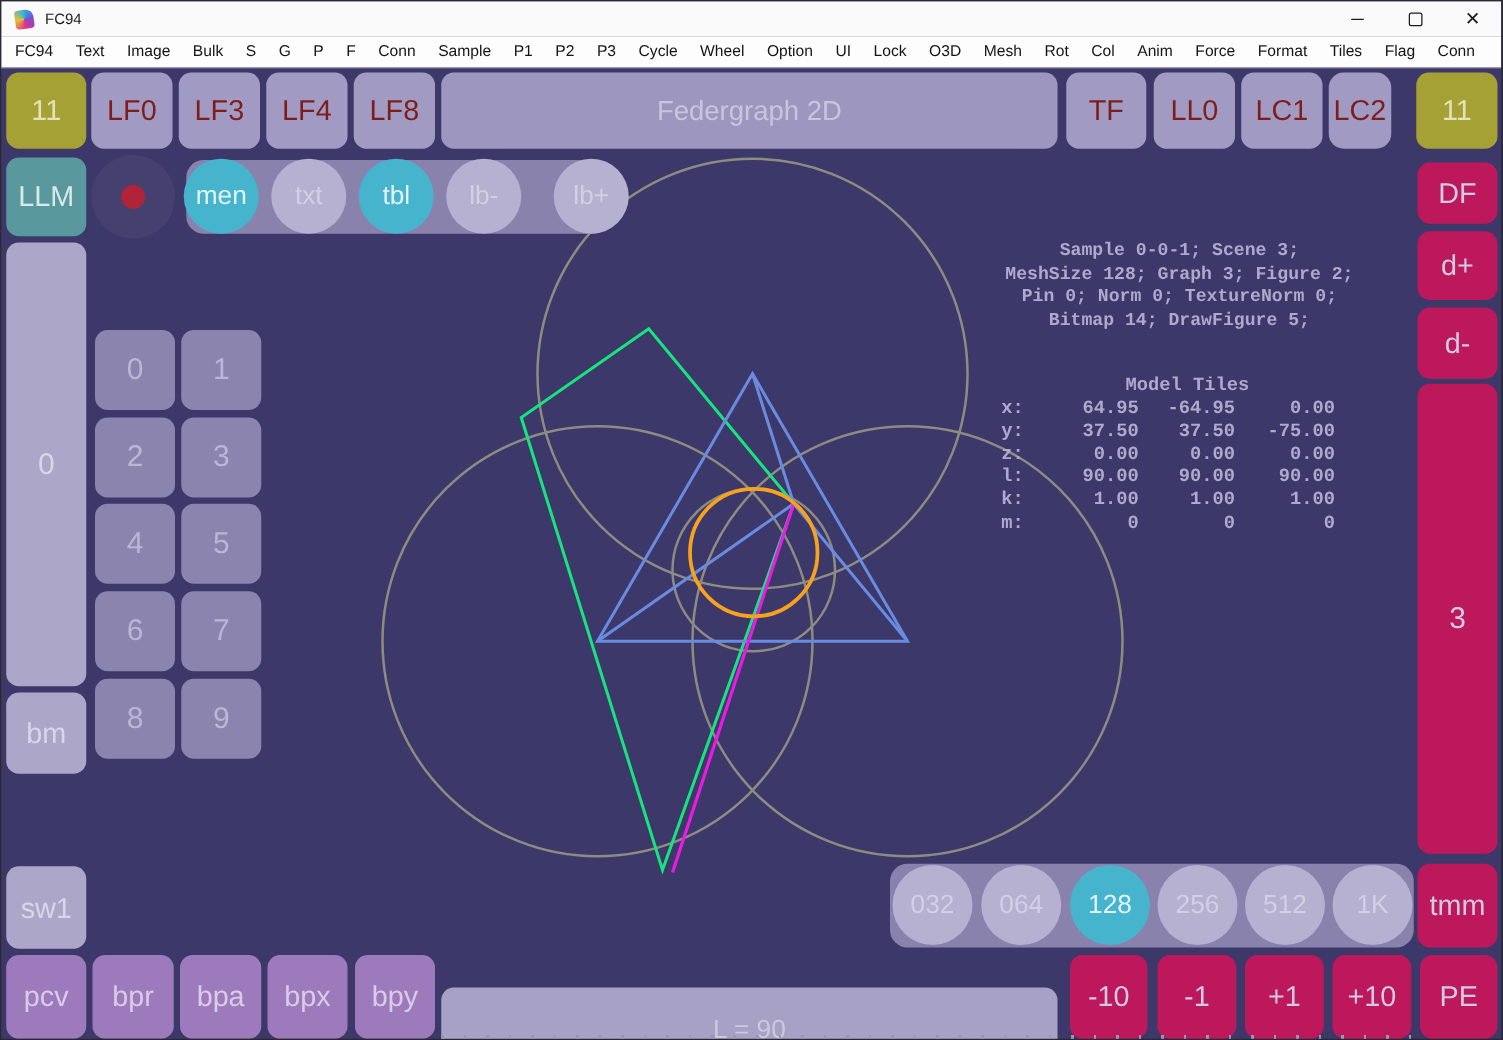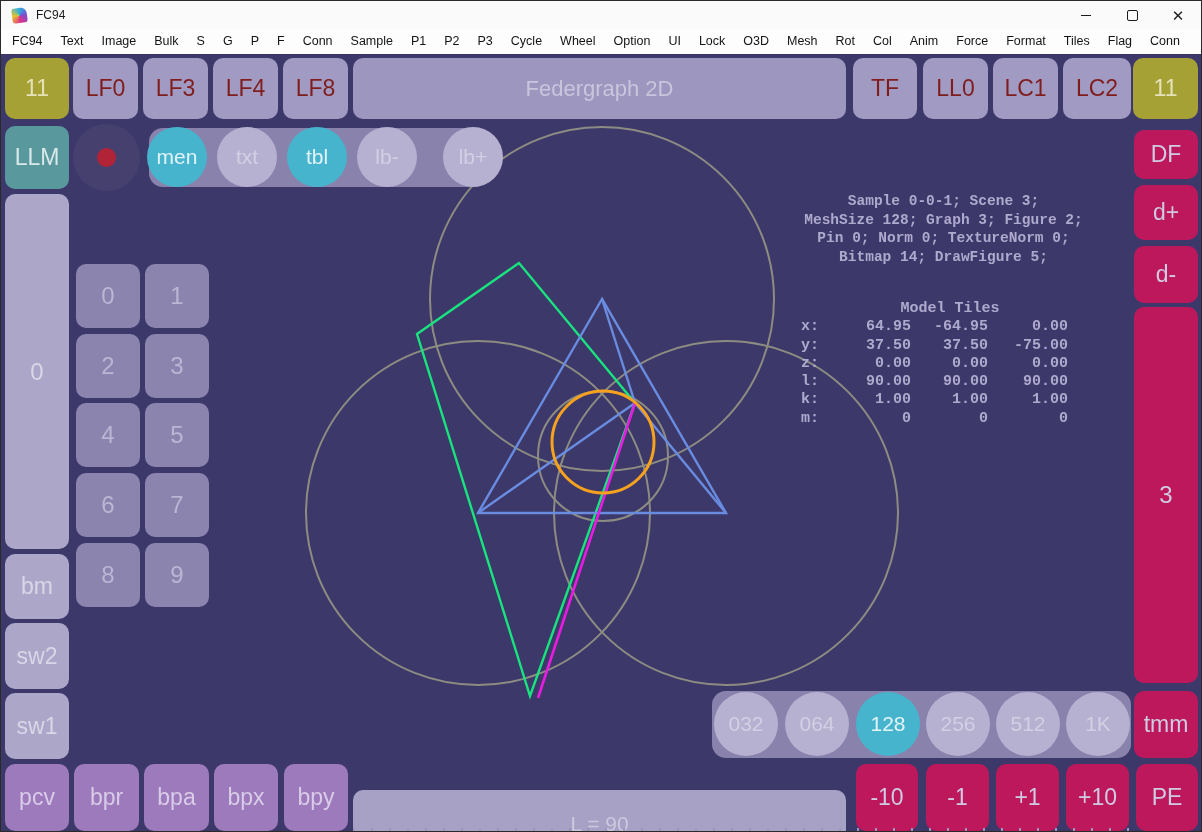--- a/index.html
+++ b/index.html
@@ -167,38 +167,37 @@
 
   <div class="btn olive" style="left:4px;top:57px;width:64px;height:61px;">11</div>
   <div class="btn" style="left:72px;top:57px;width:65px;height:61px;">LF0</div>
   <div class="btn" style="left:142px;top:57px;width:65px;height:61px;">LF3</div>
   <div class="btn" style="left:212px;top:57px;width:65px;height:61px;">LF4</div>
   <div class="btn" style="left:282px;top:57px;width:65px;height:61px;">LF8</div>
   <div class="btn wide" style="left:352px;top:57px;width:493px;height:61px;">Federgraph 2D</div>
   <div class="btn" style="left:852px;top:57px;width:64px;height:61px;">TF</div>
   <div class="btn" style="left:922px;top:57px;width:65px;height:61px;">LL0</div>
   <div class="btn" style="left:992px;top:57px;width:65px;height:61px;">LC1</div>
-  <div class="btn" style="left:1062px;top:57px;width:68px;height:61px;">LC2</div>
+  <div class="btn" style="left:1062px;top:57px;width:50px;height:61px;border-radius:12px;">LC2</div>
   <div class="btn olive" style="left:1132px;top:57px;width:65px;height:61px;">11</div>
 
   <div class="btn teal" style="left:4px;top:125px;width:64px;height:63px;">LLM</div>
   <div class="recb" style="left:72px;top:123px;width:67px;height:67px;">
     <div class="recdot"></div>
   </div>
   <div class="tray" style="left:148px;top:127px;width:339px;height:59px;"></div>
   <div class="cbtn cyan" style="left:146px;top:126px;width:60px;height:60px;">men</div>
   <div class="cbtn" style="left:216px;top:126px;width:60px;height:60px;">txt</div>
   <div class="cbtn cyan" style="left:286px;top:126px;width:60px;height:60px;">tbl</div>
   <div class="cbtn" style="left:356px;top:126px;width:60px;height:60px;">lb-</div>
   <div class="cbtn" style="left:442px;top:126px;width:60px;height:60px;">lb+</div>
   <div class="btn rcol" style="left:1133px;top:129px;width:64px;height:49px;">DF</div>
 
   <div class="btn lcol" style="left:4px;top:193px;width:64px;height:355px;font-size:24px;">0</div>
   <div class="btn lcol" style="left:4px;top:553px;width:64px;height:65px;">bm</div>
-  <div class="btn lcol" style="left:4px;top:622px;width:64px;height:66px;">sw2</div>
   <div class="btn lcol" style="left:4px;top:692px;width:64px;height:66px;">sw1</div>
 
   <div class="btn pad" style="left:75px;top:263px;width:64px;height:64px;">0</div>
   <div class="btn pad" style="left:144px;top:263px;width:64px;height:64px;">1</div>
   <div class="btn pad" style="left:75px;top:333px;width:64px;height:64px;">2</div>
   <div class="btn pad" style="left:144px;top:333px;width:64px;height:64px;">3</div>
   <div class="btn pad" style="left:75px;top:402px;width:64px;height:64px;">4</div>
   <div class="btn pad" style="left:144px;top:402px;width:64px;height:64px;">5</div>
   <div class="btn pad" style="left:75px;top:472px;width:64px;height:64px;">6</div>
   <div class="btn pad" style="left:144px;top:472px;width:64px;height:64px;">7</div>

